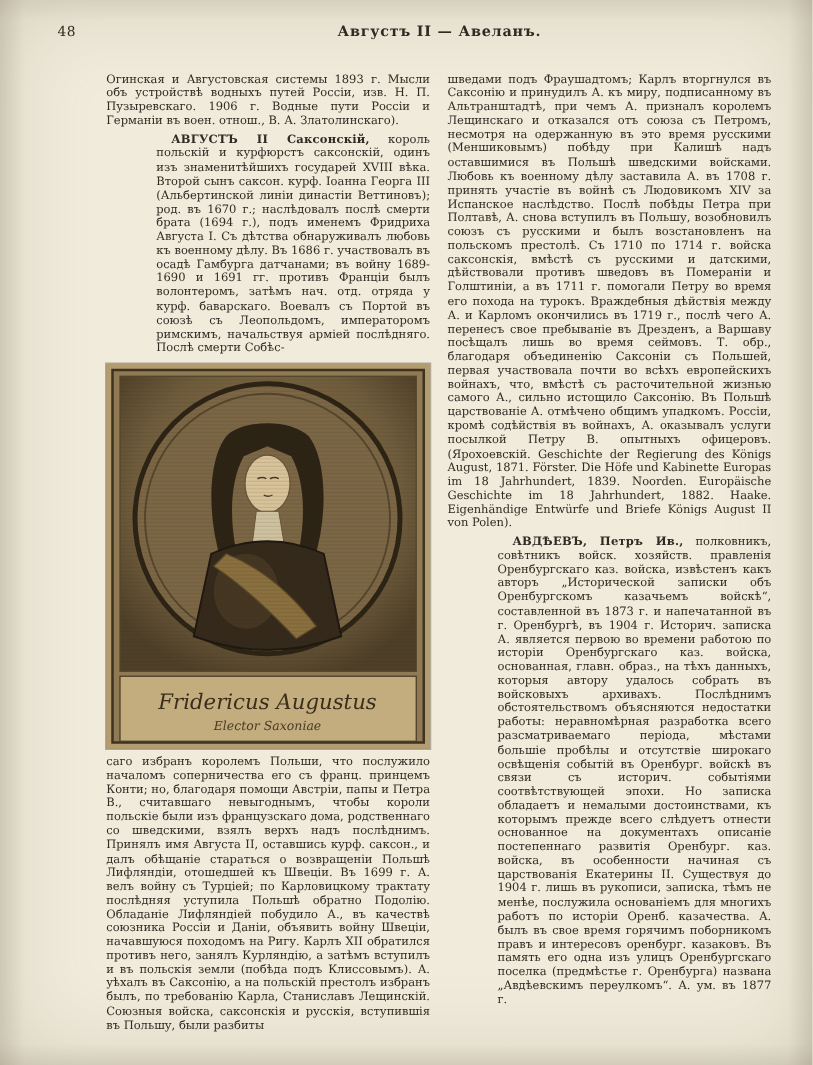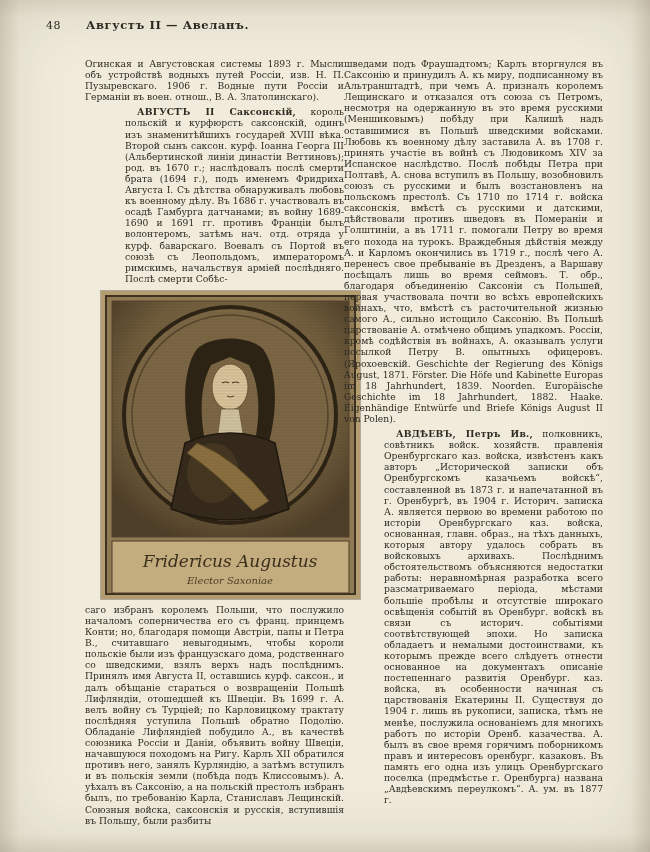--- a/index.html
+++ b/index.html
@@ -18,32 +18,32 @@
     background:
       linear-gradient(90deg, rgba(120,108,84,.18) 0, rgba(0,0,0,0) 3%, rgba(0,0,0,0) 97%, rgba(120,108,84,.20) 100%),
       linear-gradient(180deg, rgba(120,108,84,.10) 0, rgba(0,0,0,0) 2%, rgba(0,0,0,0) 98%, rgba(120,108,84,.14) 100%),
       #f0ebdb;
     box-shadow: inset 0 0 70px rgba(110,98,74,.22);
     overflow:hidden;
   }
   .page-header{position:relative;height:18px;margin-bottom:22px;}
   .page-num{position:absolute;left:0;top:1px;font-size:11px;letter-spacing:.5px;}
   .running-title{
-    position:absolute;left:40px;right:0;top:0;
+    position:absolute;left:40px;right:0;top:0;text-align:center;
     font-weight:bold;font-size:11.5px;letter-spacing:.6px;
   }
-  .columns{display:flex;margin-left:39px;}
+  .columns{display:flex;gap:14px;margin-left:39px;}
   .col{width:259px;font-size:9.2px;line-height:11.1px;text-align:justify;
        text-justify:inter-word;}
   .col p{margin:0;}
   .col p.entry{text-indent:12px;margin-top:4px;margin-left:40px;}
   .col p.cont{text-indent:0;}
   b.lead{font-weight:bold;letter-spacing:.2px;}
   figure.portrait{
-    margin:7px 0 5px 16px;padding:0;width:259px;height:308px;
+    margin:7px 0 5px 0;padding:0;width:259px;height:308px;
     background:#9a8560;
     box-shadow: 0 0 0 1px rgba(60,48,30,.35);
   }
   figure.portrait svg{display:block;}
 </style>
 </head>
 <body>
 
 <div class="page">
 

